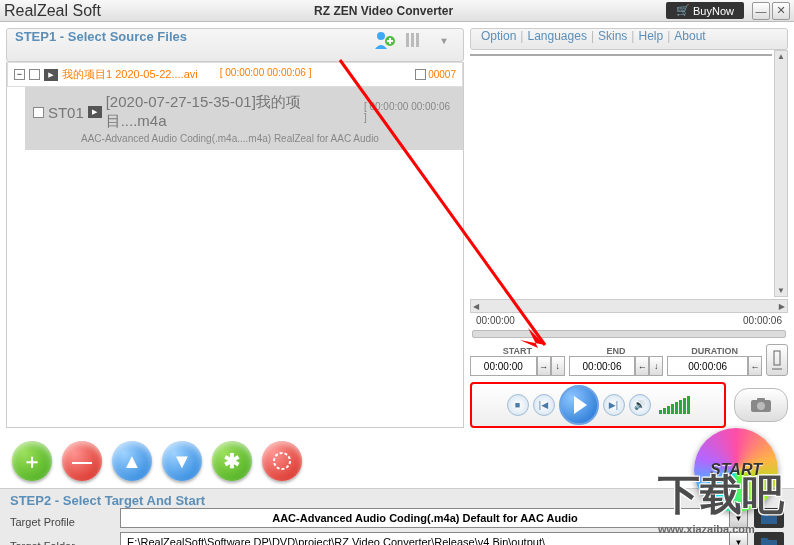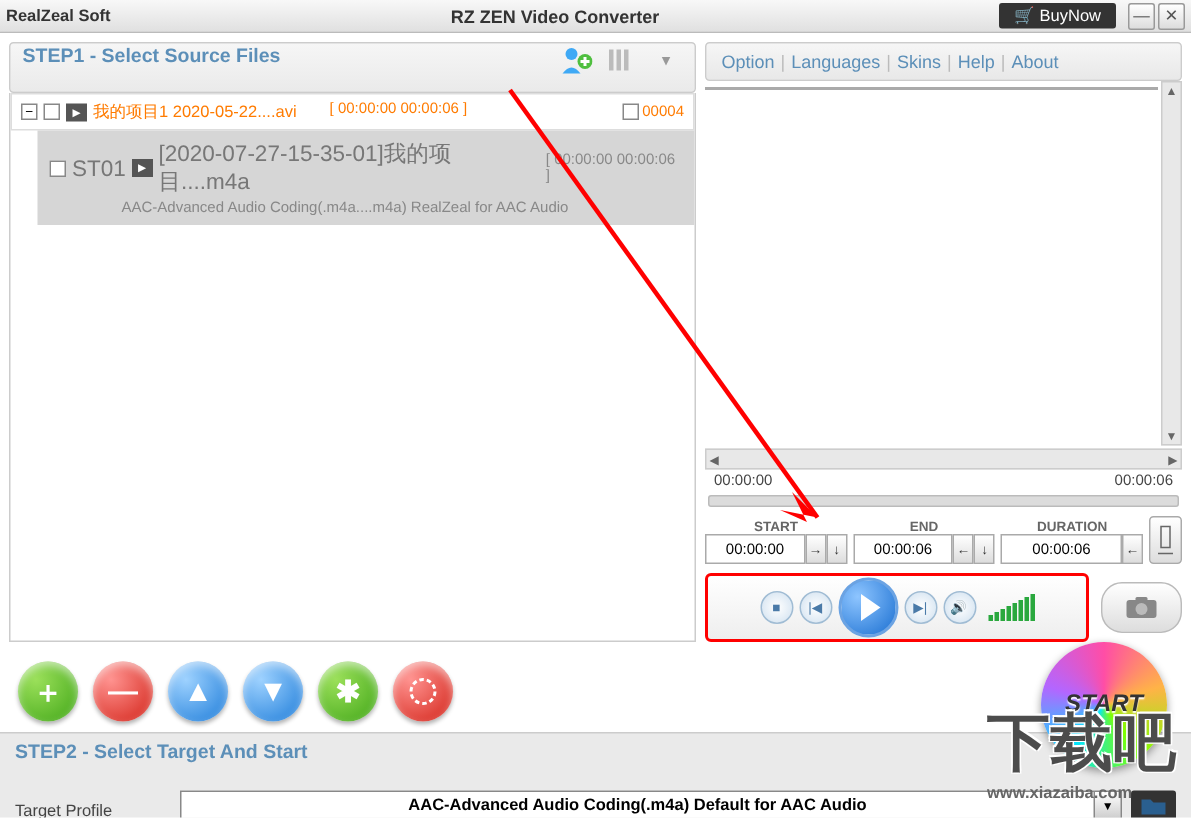--- a/index.html
+++ b/index.html
@@ -1,18 +1,18 @@
 <!DOCTYPE html>
 <html><head>
 <meta charset="utf-8">
 <style>
 * { margin: 0; padding: 0; box-sizing: border-box; }
 body { font-family: Arial, sans-serif; font-size: 11px; background: #fff; width: 794px; height: 545px; overflow: hidden; }
 .title-bar { height: 22px; background: linear-gradient(#f8f8f8, #e0e0e0); display: flex; align-items: center; padding: 0 4px; border-bottom: 1px solid #bbb; }
-.title-bar .brand { font-weight: bold; font-size: 11px; color: #333; }
+.title-bar .brand { font-weight: normal; font-size: 16px; color: #333; }
 .title-bar .app-title { flex: 1; text-align: center; font-weight: bold; font-size: 12px; color: #333; }
 .title-bar .buynow { background: #333; color: #fff; padding: 2px 10px; font-size: 11px; border-radius: 2px; margin-right: 6px; display: flex; align-items: center; gap: 3px; }
 .win-btn { width: 18px; height: 18px; border: 1px solid #999; background: linear-gradient(#fff,#ddd); margin-left: 2px; display: flex; align-items: center; justify-content: center; font-size: 11px; color: #555; border-radius: 2px; }
 .main { display: flex; height: 412px; padding: 6px; gap: 6px; }
 .left-pane { flex: 1; display: flex; flex-direction: column; }
 .right-pane { width: 318px; display: flex; flex-direction: column; }
 .step1-hdr { height: 34px; background: linear-gradient(#f6f6f6,#eaeaea); border: 1px solid #ccc; border-radius: 3px; display: flex; align-items: flex-start; padding: 0 8px; color: #5c8fb8; font-weight: bold; font-size: 13px; }
 .step1-hdr .hicons { margin-left: auto; display: flex; gap: 8px; align-items: center; }
 .step1-hdr .hicon { width: 22px; height: 22px; display: flex; align-items: center; justify-content: center; }
 .file-list { flex: 1; border: 1px solid #ccc; border-top: none; background: #fff; overflow: hidden; position: relative; }
@@ -22,21 +22,21 @@
 .file-row.parent .dur { color: #ff7b00; font-size: 10px; margin-left: 22px; }
 .file-row.parent .seq { margin-left: auto; color: #ff7b00; font-size: 10px; display: flex; align-items: center; gap: 2px; }
 .file-row.child { background: #d6d6d6; margin-left: 18px; padding: 6px 8px; }
 .file-row.child .top { display: flex; align-items: center; gap: 4px; }
 .file-row.child .sname { color: #777; font-size: 15px; }
 .file-row.child .stime { margin-left: auto; color: #888; font-size: 10px; }
 .file-row.child .desc { color: #888; font-size: 10px; margin-left: 48px; margin-top: 2px; }
 .chk { width: 11px; height: 11px; border: 1px solid #888; background: #fff; display: inline-block; }
 .exp { width: 11px; height: 11px; border: 1px solid #888; background: #fff; display: inline-flex; align-items: center; justify-content: center; font-size: 9px; line-height: 1; }
 .playicon { width: 14px; height: 12px; background: #555; display: inline-flex; align-items: center; justify-content: center; color: #fff; font-size: 7px; }
-.menu-row { height: 22px; display: flex; align-items: center; gap: 4px; padding: 12px 10px; color: #5c8fb8; font-size: 12px; background: linear-gradient(#f6f6f6,#e8e8e8); border: 1px solid #ccc; border-radius: 3px; }
+.menu-row { height: 22px; display: flex; align-items: flex-start; gap: 4px; padding: 0 10px; color: #5c8fb8; font-size: 12px; background: linear-gradient(#f6f6f6,#e8e8e8); border: 1px solid #ccc; border-radius: 3px; }
 .menu-row span.sep { color: #bbb; }
 .menu-row a { cursor: pointer; }
 .preview-wrap { flex: 1; background: #000; border: 1px solid #aaa; margin-top: 4px; position: relative; }
 .scroll-v { position: absolute; right: -16px; top: 0; bottom: 0; width: 14px; background: #e8e8e8; border: 1px solid #ccc; }
 .scroll-v::before { content: '▲'; position: absolute; top: 1px; left: 2px; font-size: 8px; color: #666; }
 .scroll-v::after { content: '▼'; position: absolute; bottom: 1px; left: 2px; font-size: 8px; color: #666; }
 .scroll-h-top { height: 14px; background: #e8e8e8; border: 1px solid #ccc; margin-top: 2px; display: flex; align-items: center; justify-content: space-between; padding: 0 2px; font-size: 8px; color: #666; }
 .time-row { display: flex; justify-content: space-between; padding: 2px 6px; font-size: 10px; color: #444; }
 .seek-bar { height: 8px; background: #dcdcdc; border: 1px solid #bbb; margin: 2px 2px; border-radius: 2px; }
 .sed-row { display: flex; gap: 4px; margin-top: 4px; align-items: flex-end; }
@@ -57,21 +57,21 @@
 .bottom-buttons { display: flex; align-items: center; padding: 6px 12px; gap: 10px; height: 54px; position: relative; }
 .circ-btn { width: 40px; height: 40px; border-radius: 50%; display: flex; align-items: center; justify-content: center; font-size: 20px; color: #fff; font-weight: bold; box-shadow: inset 0 3px 6px rgba(255,255,255,0.6), 0 2px 3px rgba(0,0,0,0.3); }
 .cb-green { background: radial-gradient(circle at 30% 30%, #9be05a, #3fa516); }
 .cb-red { background: radial-gradient(circle at 30% 30%, #ff9390, #d22015); }
 .cb-blue { background: radial-gradient(circle at 30% 30%, #9ed2ff, #1a7ad8); }
 .cb-green2 { background: radial-gradient(circle at 30% 30%, #9be05a, #3fa516); }
 .cb-red2 { background: radial-gradient(circle at 30% 30%, #ff9390, #d22015); }
 .start-btn { position: absolute; right: 16px; top: -6px; width: 84px; height: 84px; border-radius: 50%; background: conic-gradient(#ff4da6, #ffb347, #7fff00, #00e5ff, #b366ff, #ff4da6); display: flex; align-items: center; justify-content: center; box-shadow: 0 2px 6px rgba(0,0,0,0.4); }
 .start-btn .inner { font-style: italic; font-weight: bold; font-size: 16px; color: #333; text-shadow: 0 1px 1px #fff; }
 .step2 { border-top: 1px solid #ccc; padding: 4px 10px 8px; background: #eaeaea; }
-.step2-hdr { color: #5c8fb8; font-weight: bold; font-size: 13px; margin-bottom: 19px; }
+.step2-hdr { color: #5c8fb8; font-weight: bold; font-size: 13px; margin-bottom: 0; }
 .tf-row { display: flex; align-items: flex-end; gap: 6px; margin-bottom: 4px; }
 .tf-row .lbl { width: 80px; font-size: 11px; color: #444; }
 .tf-row .combo { flex: 1; display: flex; height: 20px; padding-left: 24px; }
 .tf-row .combo input { flex: 1; border: 1px solid #888; padding: 0 6px; font-size: 11px; }
 .tf-row .combo .dd { width: 18px; border: 1px solid #888; border-left: none; background: linear-gradient(#fff,#ccc); display: flex; align-items: center; justify-content: center; font-size: 8px; }
 .tf-row .pick { width: 30px; height: 20px; background: #333; border-radius: 2px; display: flex; align-items: center; justify-content: center; color: #8cf; }
 .arrow-annot { position: absolute; top: 50px; left: 330px; width: 240px; height: 310px; pointer-events: none; z-index: 50; }
 .watermark { position: absolute; right: 10px; bottom: 10px; font-size: 42px; font-weight: bold; color: rgba(0,0,0,0.7); text-shadow: -1px -1px 0 #fff, 1px -1px 0 #fff, -1px 1px 0 #fff, 1px 1px 0 #fff; pointer-events: none; z-index: 60; }
 .watermark small { display: block; font-size: 11px; color: #666; text-align: left; text-shadow: none; }
 </style>
@@ -117,21 +117,21 @@
       <div class="file-row parent">
         <span class="exp">−</span>
         <span class="chk"></span>
         <span class="playicon">▶</span>
         <div style="display:flex;flex-direction:row;">
           <span class="name">我的项目1 2020-05-22....avi</span>
           <span class="dur">[ 00:00:00  00:00:06 ]</span>
         </div>
         <span class="seq">
           <span class="chk"></span>
-          <span>00004</span>
+          <span>00007</span>
         </span>
       </div>
       <div class="file-row child">
         <div class="top">
           <span class="chk"></span>
           <span class="sname">ST01</span>
           <span class="playicon">▶</span>
           <span class="sname">[2020-07-27-15-35-01]我的项目....m4a</span>
           <span class="stime">[ 00:00:00  00:00:06 ]</span>
         </div>

